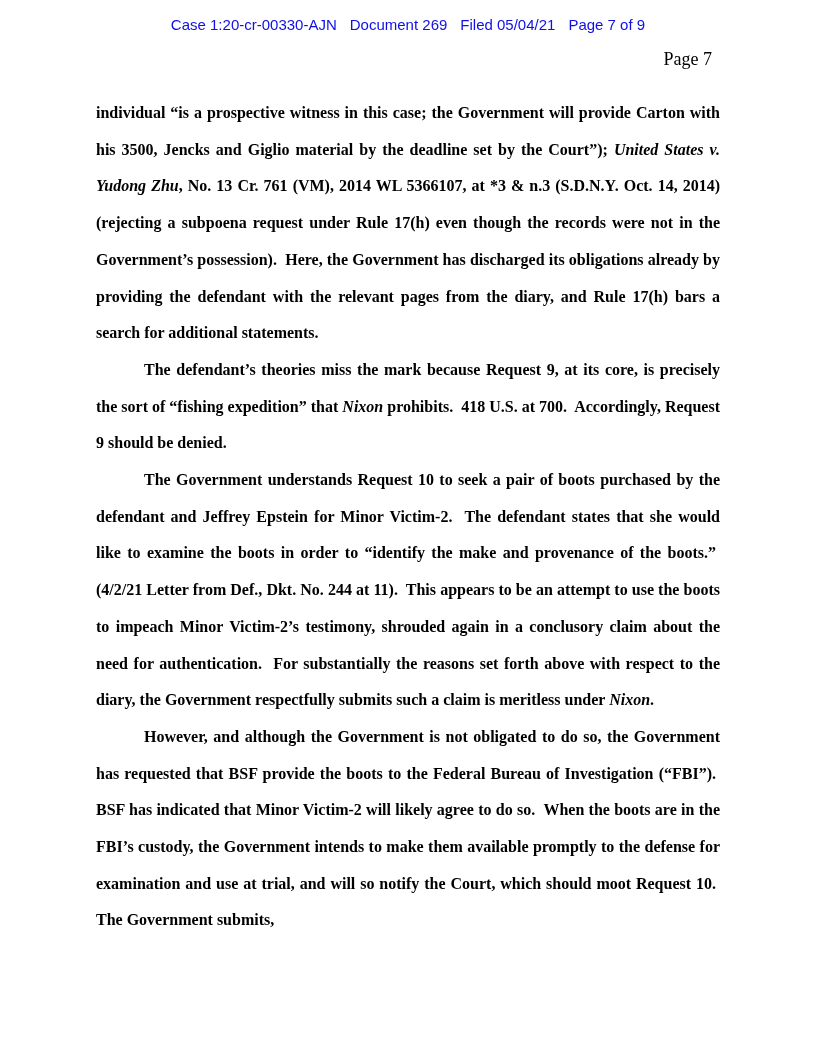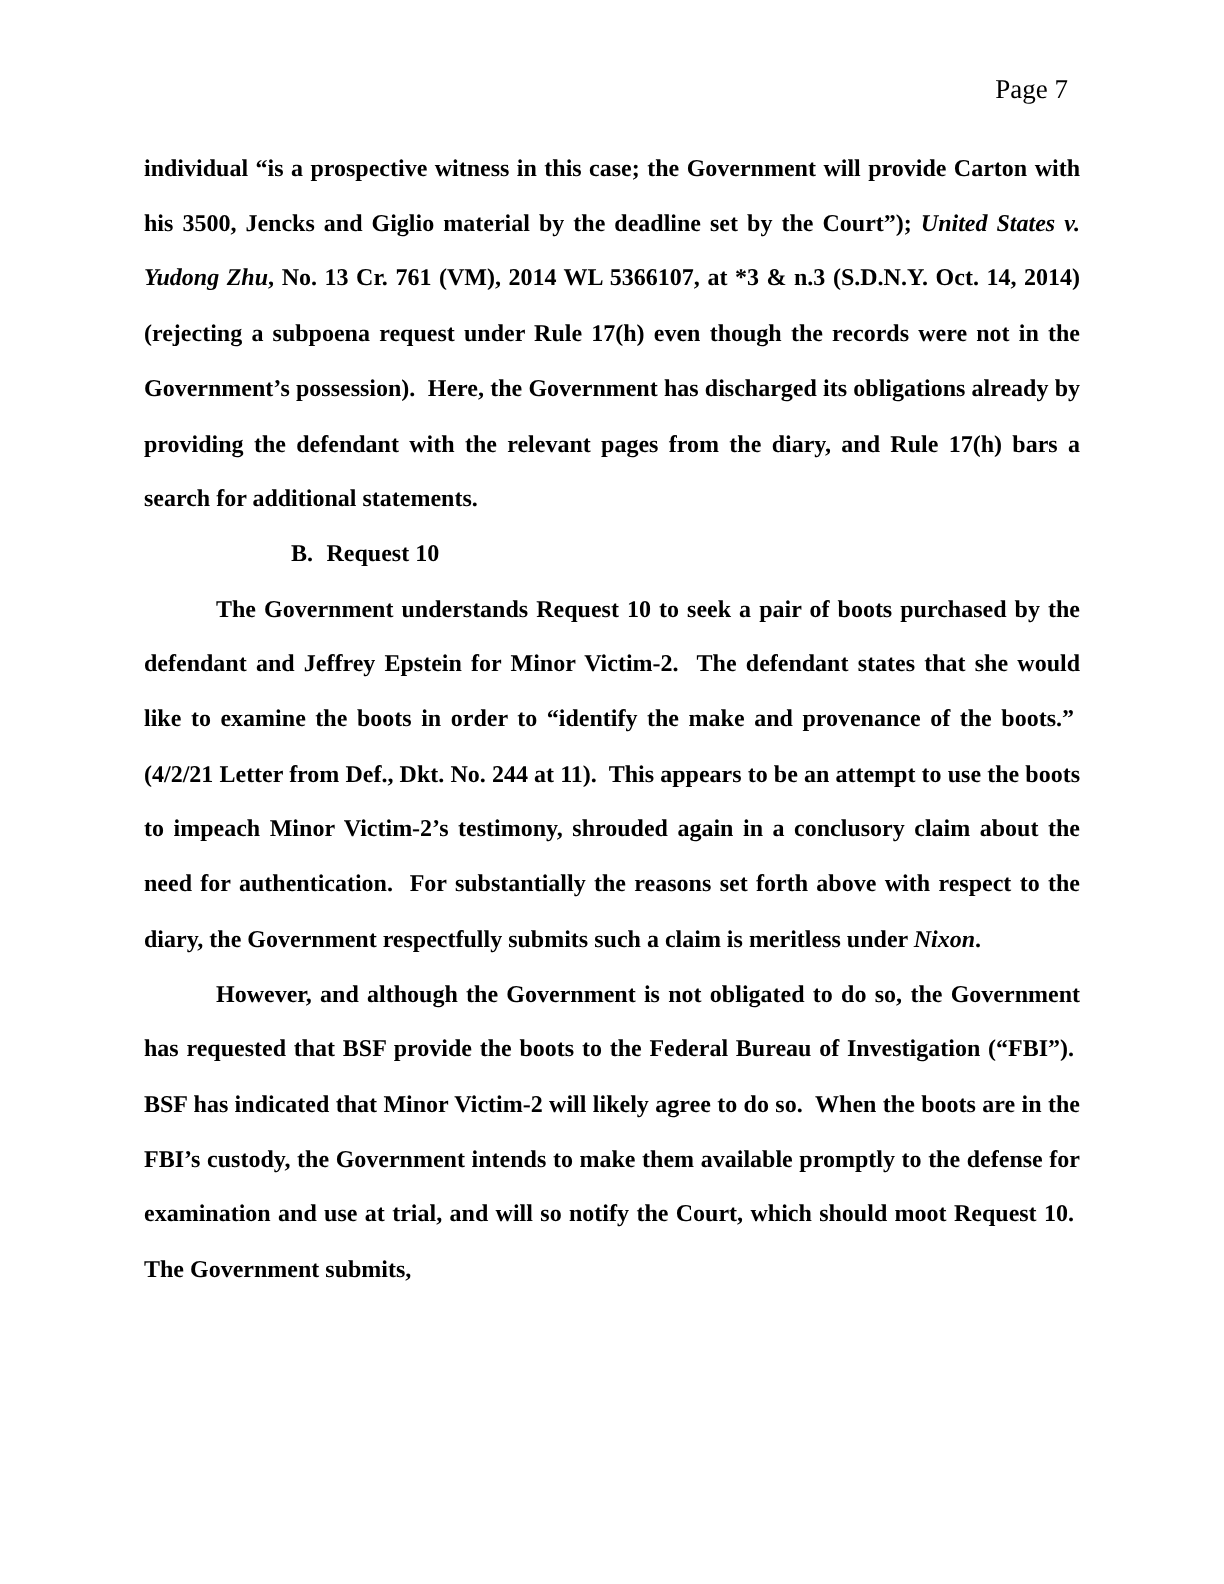--- a/index.html
+++ b/index.html
@@ -66,23 +66,29 @@
   }
   .doc-body i {
     font-style: italic;
   }
 </style>
 </head>
 <body style="--header-blue: #0f0fe8; --body-color: #000000;">
 
 <div class="page">
 
+  <div class="stamp-header">
+    <span>Case 1:20-cr-00330-AJN</span>
+    <span>Document 269</span>
+    <span>Filed 05/04/21</span>
+    <span>Page 7 of 9</span>
+  </div>
 
   <div class="page-number">Page 7</div>
 
   <div class="doc-body" id="doc-body">
       <p class="para"><span>individual “is a prospective witness in this case; the Government will provide Carton with his 3500, Jencks and Giglio material by the deadline set by the Court”); </span><i>United States v. Yudong Zhu</i><span>, No. 13 Cr. 761 (VM), 2014 WL 5366107, at *3 &amp; n.3 (S.D.N.Y. Oct. 14, 2014) (rejecting a subpoena request under Rule 17(h) even though the records were not in the Government’s possession).&nbsp; Here, the Government has discharged its obligations already by providing the defendant with the relevant pages from the diary, and Rule 17(h) bars a search for additional statements.</span></p>
-      <p class="heading"><span class="heading-label">B.</span><span>Request 10</span></p>
+      <p class="para indent"><span>The defendant’s theories miss the mark because Request 9, at its core, is precisely the sort of “fishing expedition” that </span><i>Nixon</i><span> prohibits.&nbsp; 418 U.S. at 700.&nbsp; Accordingly, Request 9 should be denied.</span></p>
       <p class="para indent"><span>The Government understands Request 10 to seek a pair of boots purchased by the defendant and Jeffrey Epstein for Minor Victim-2.&nbsp; The defendant states that she would like to examine the boots in order to “identify the make and provenance of the boots.”&nbsp; (4/2/21 Letter from Def., Dkt. No. 244 at 11).&nbsp; This appears to be an attempt to use the boots to impeach Minor Victim-2’s testimony, shrouded again in a conclusory claim about the need for authentication.&nbsp;  For substantially the reasons set forth above with respect to the diary, the Government respectfully submits such a claim is meritless under </span><i>Nixon</i><span>.</span></p>
       <p class="para indent"><span>However, and although the Government is not obligated to do so, the Government has requested that BSF provide the boots to the Federal Bureau of Investigation (“FBI”).&nbsp; BSF has indicated that Minor Victim-2 will likely agree to do so.&nbsp; When the boots are in the FBI’s custody, the Government intends to make them available promptly to the defense for examination and use at trial, and will so notify the Court, which should moot Request 10.&nbsp; The Government submits,</span></p>
     </div>
 
 </div>
 
 </body></html>

